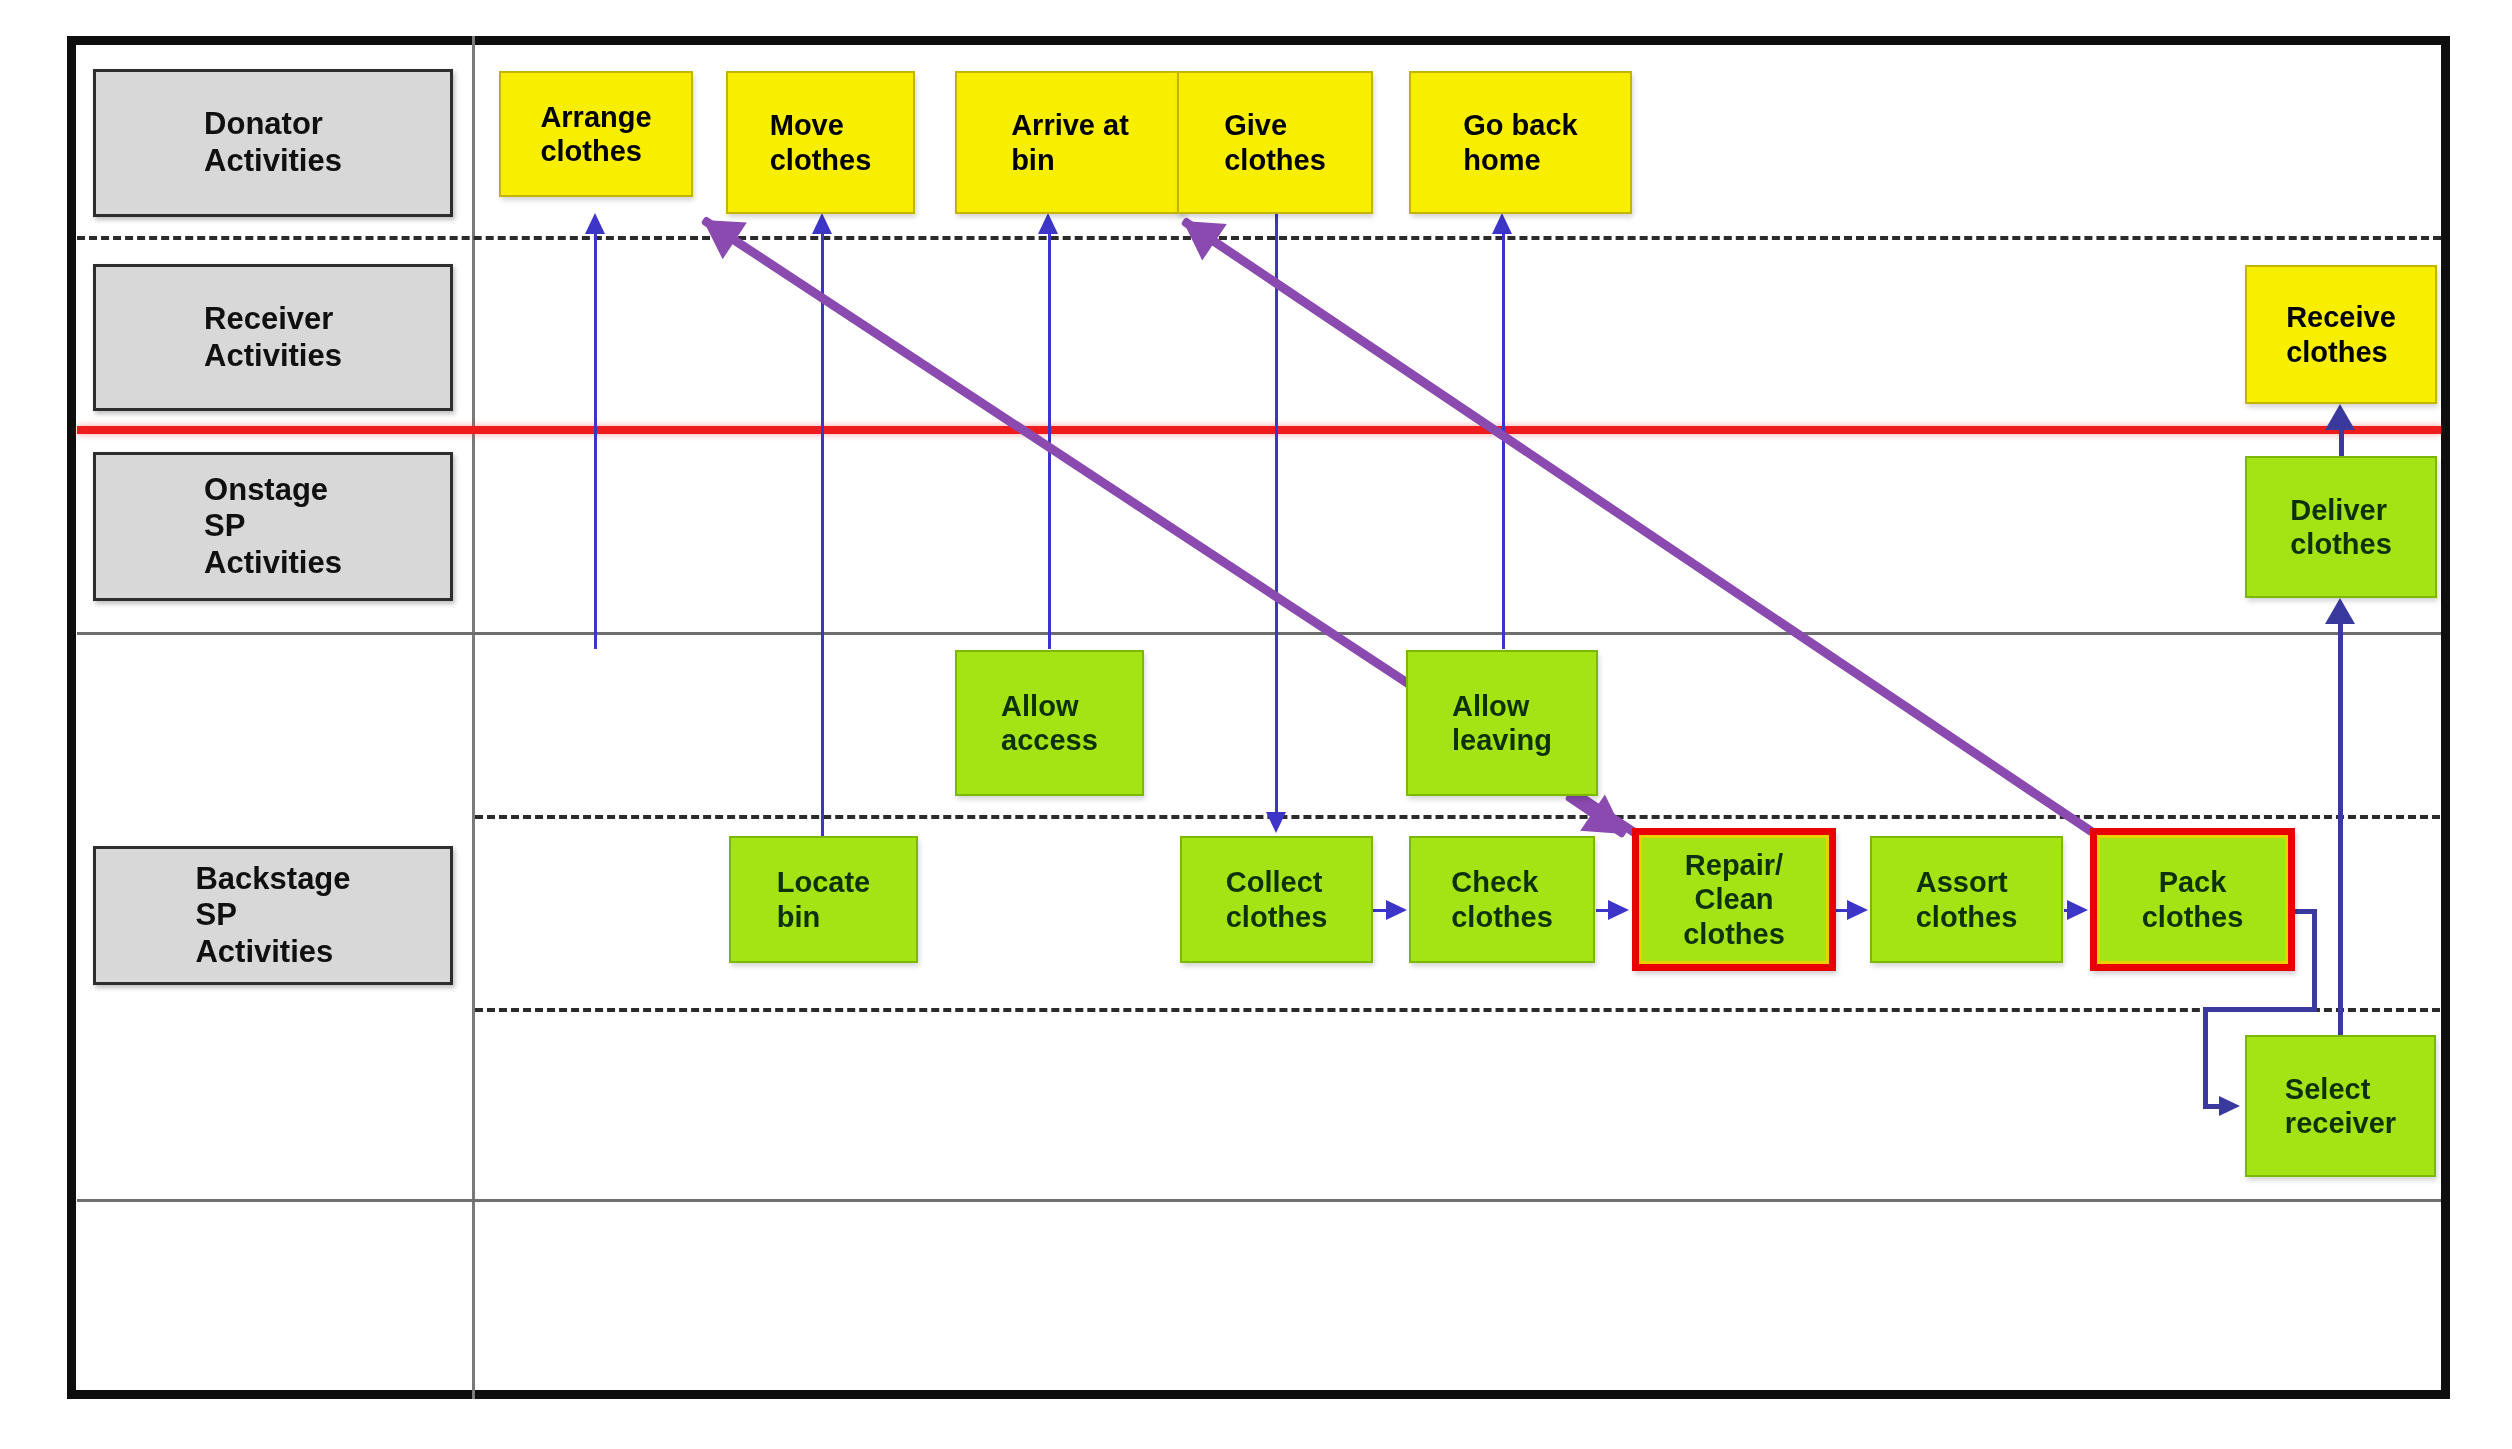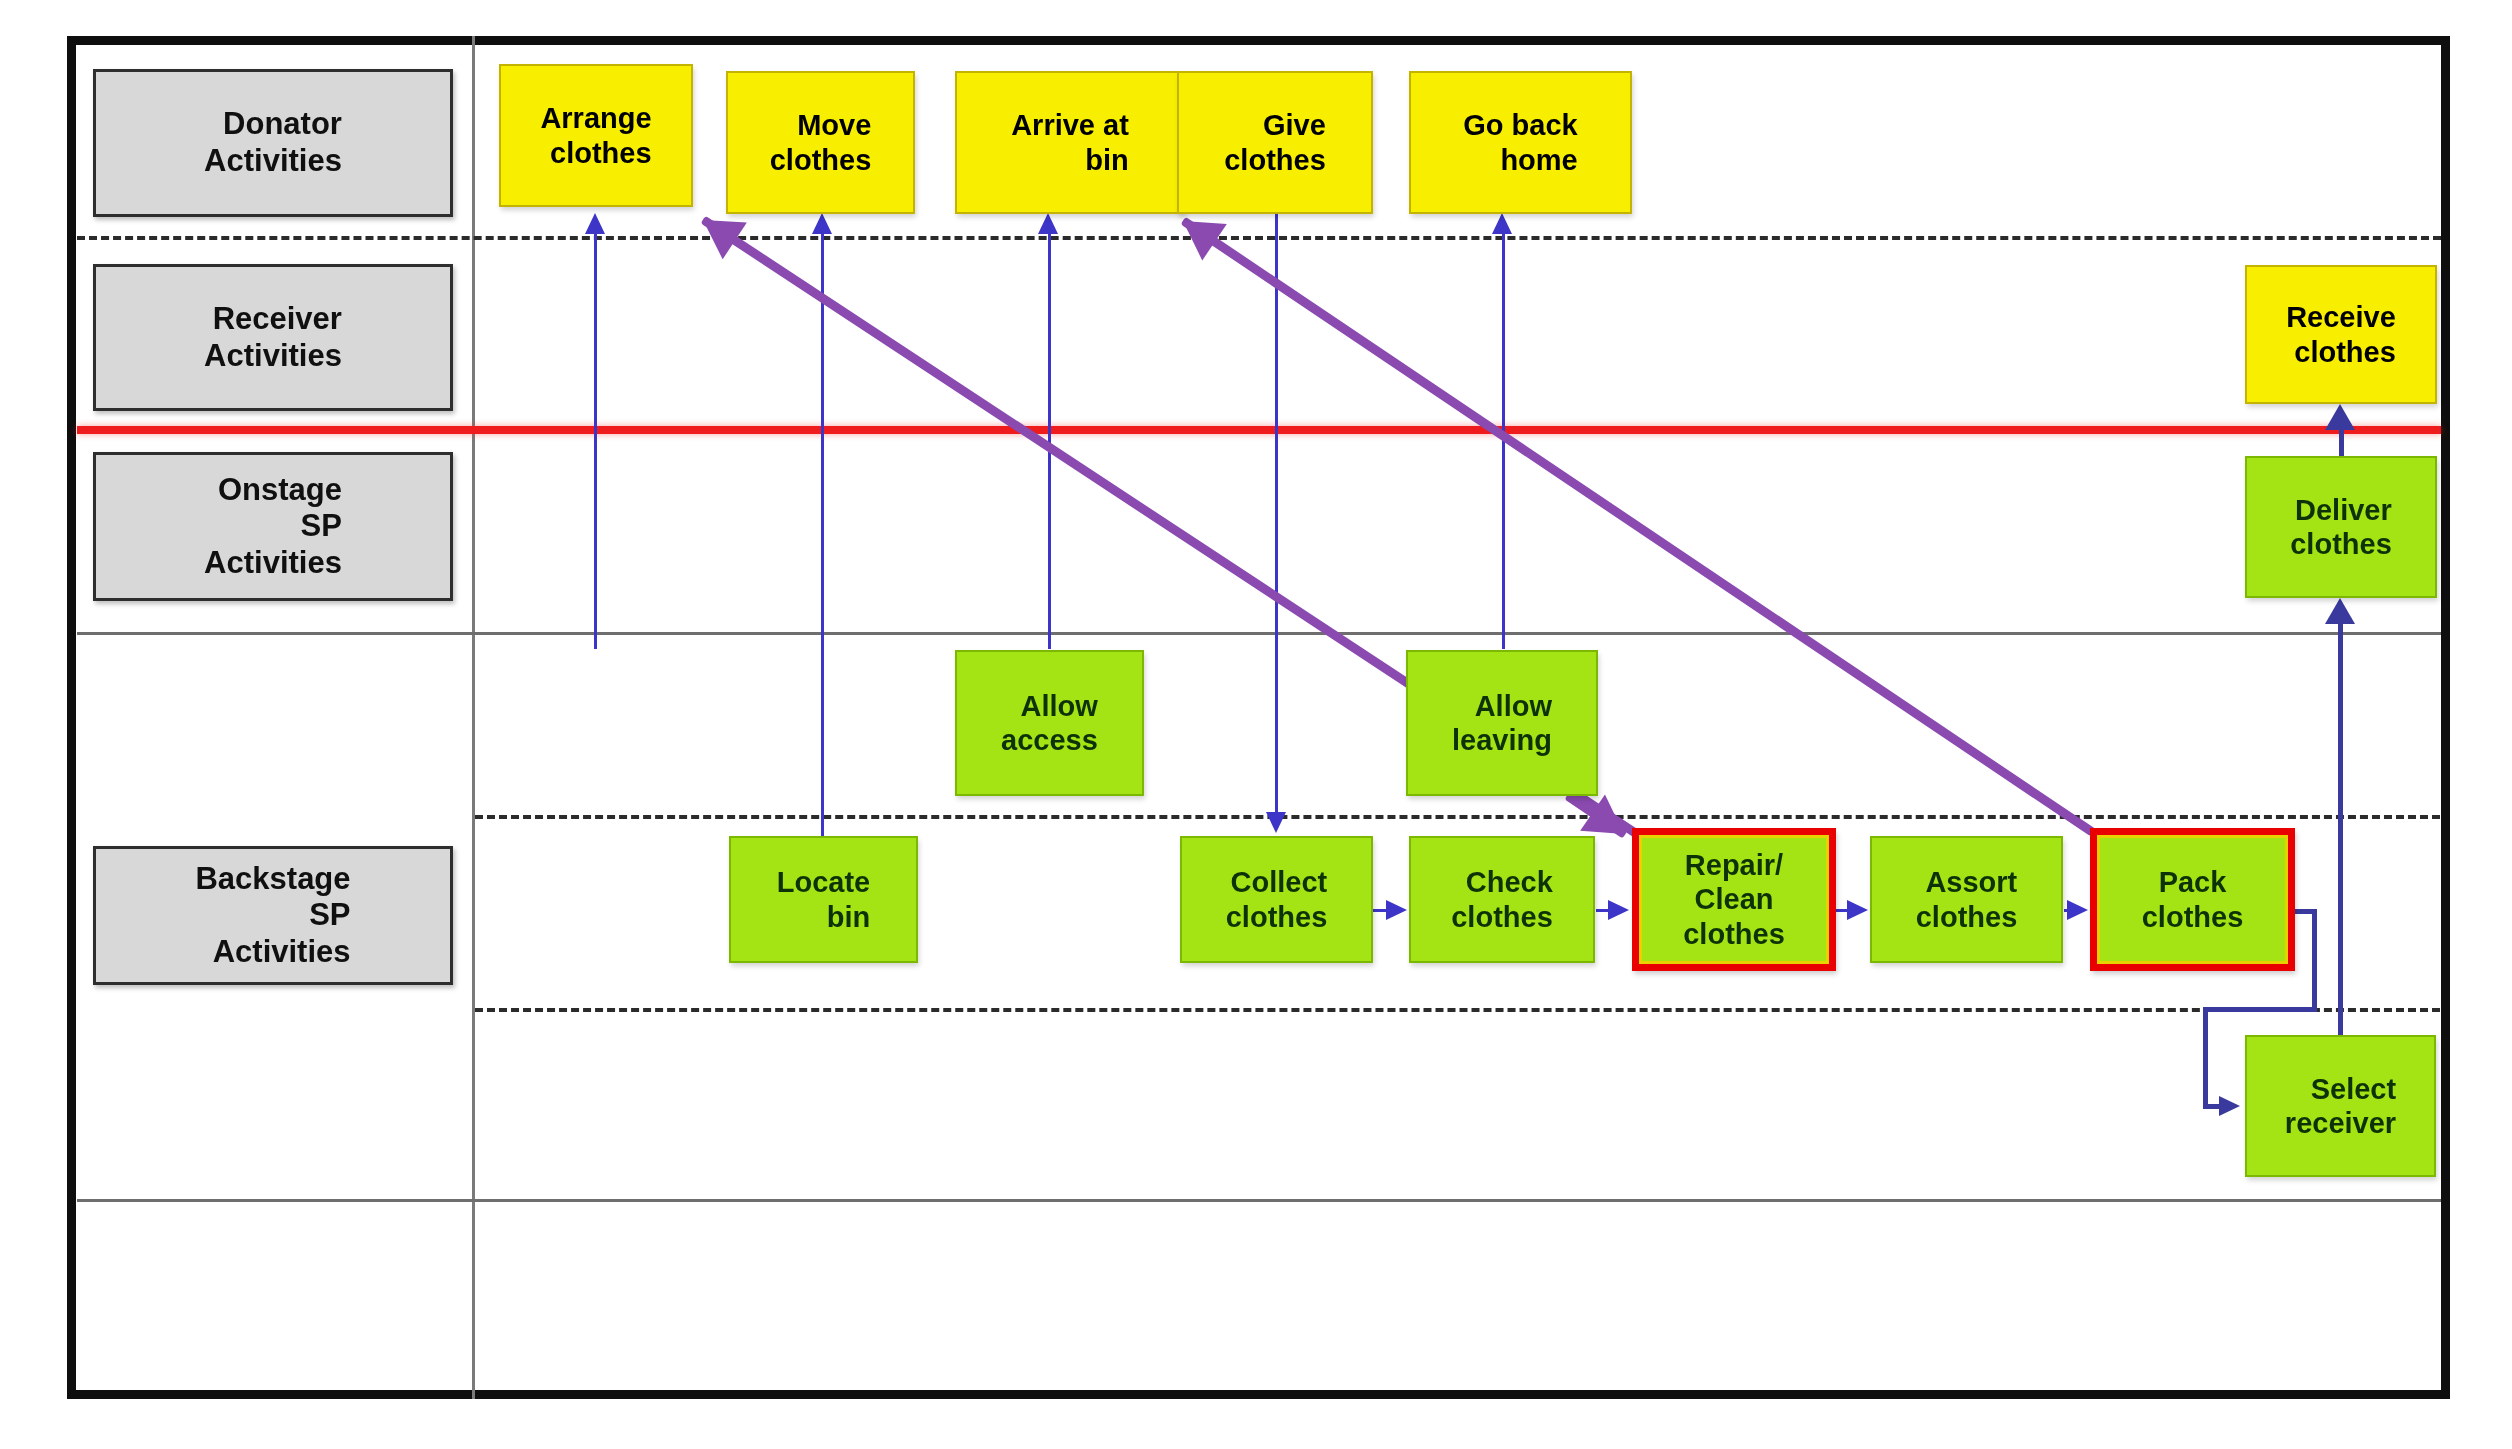--- a/index.html
+++ b/index.html
@@ -6,21 +6,21 @@
   #stage{position:relative;width:2512px;height:1449px;background:#ffffff;overflow:hidden;
          font-family:"Liberation Sans","DejaVu Sans",sans-serif;}
   .abs{position:absolute;box-sizing:border-box;}
   
   #frame{left:67px;top:36px;width:2383px;height:1363px;border:9.2px solid #0e0e0e;z-index:0;}
   .divider{background:#7a7a7a;z-index:1;}
   .dashed{border-top:4.6px dashed #2b2b2b;height:0;z-index:1;}
   .solidline{background:#6e6e6e;z-index:1;}
   #redline{background:#ee1c1c;box-shadow:0 0 7.7px rgba(255,40,40,.45);z-index:1;}
   
-  .box{display:flex;align-items:center;justify-content:center;text-align:right;
+  .box{display:flex;align-items:center;justify-content:center;text-align:left;
        font-weight:bold;white-space:pre-line;line-height:1.18;z-index:3;}
   .label{background:#d8d8d8;border:3.1px solid #2e2e2e;color:#101010;font-size:31px;
          box-shadow:2.3px 3.1px 4.6px rgba(0,0,0,.25);}
   .ybox{background:#f8ef00;border:2.3px solid #c2b400;color:#000;font-size:29px;
         box-shadow:2.3px 3.8px 5.4px rgba(0,0,0,.18);}
   .gbox{background:#a5e414;border:2.3px solid #7cb800;color:#0d3207;font-size:29px;
         box-shadow:2.3px 3.8px 5.4px rgba(0,0,0,.18);}
   .rwrap{background:#e90000;padding:7px;z-index:3;box-shadow:2.3px 3.8px 5.4px rgba(0,0,0,.2);}
   .rwrap .inner{width:100%;height:100%;background:#a5e414;border:3.1px solid #e8d200;
         color:#0d3207;font-size:29px;display:flex;align-items:center;justify-content:center;
@@ -56,21 +56,21 @@
 Activities</div>
   <div class="abs box label" style="left:93px;top:264px;width:360px;height:147px;">Receiver
 Activities</div>
   <div class="abs box label" style="left:93px;top:452px;width:360px;height:149px;">Onstage
 SP
 Activities</div>
   <div class="abs box label" style="left:93px;top:846px;width:360px;height:139px;">Backstage
 SP
 Activities</div>
 
-  <div class="abs box ybox" style="left:499px;top:64px;width:194px;height:143px;">Arrange
+  <div class="abs box ybox" style="left:499px;top:71px;width:194px;height:126px;">Arrange
 clothes</div>
   <div class="abs box ybox" style="left:726px;top:71px;width:189px;height:143px;">Move
 clothes</div>
   <div class="abs box ybox" style="left:955px;top:71px;width:230px;height:143px;">Arrive at
 bin</div>
   <div class="abs box ybox" style="left:1177px;top:71px;width:196px;height:143px;">Give
 clothes</div>
   <div class="abs box ybox" style="left:1409px;top:71px;width:223px;height:143px;">Go back
 home</div>
 

